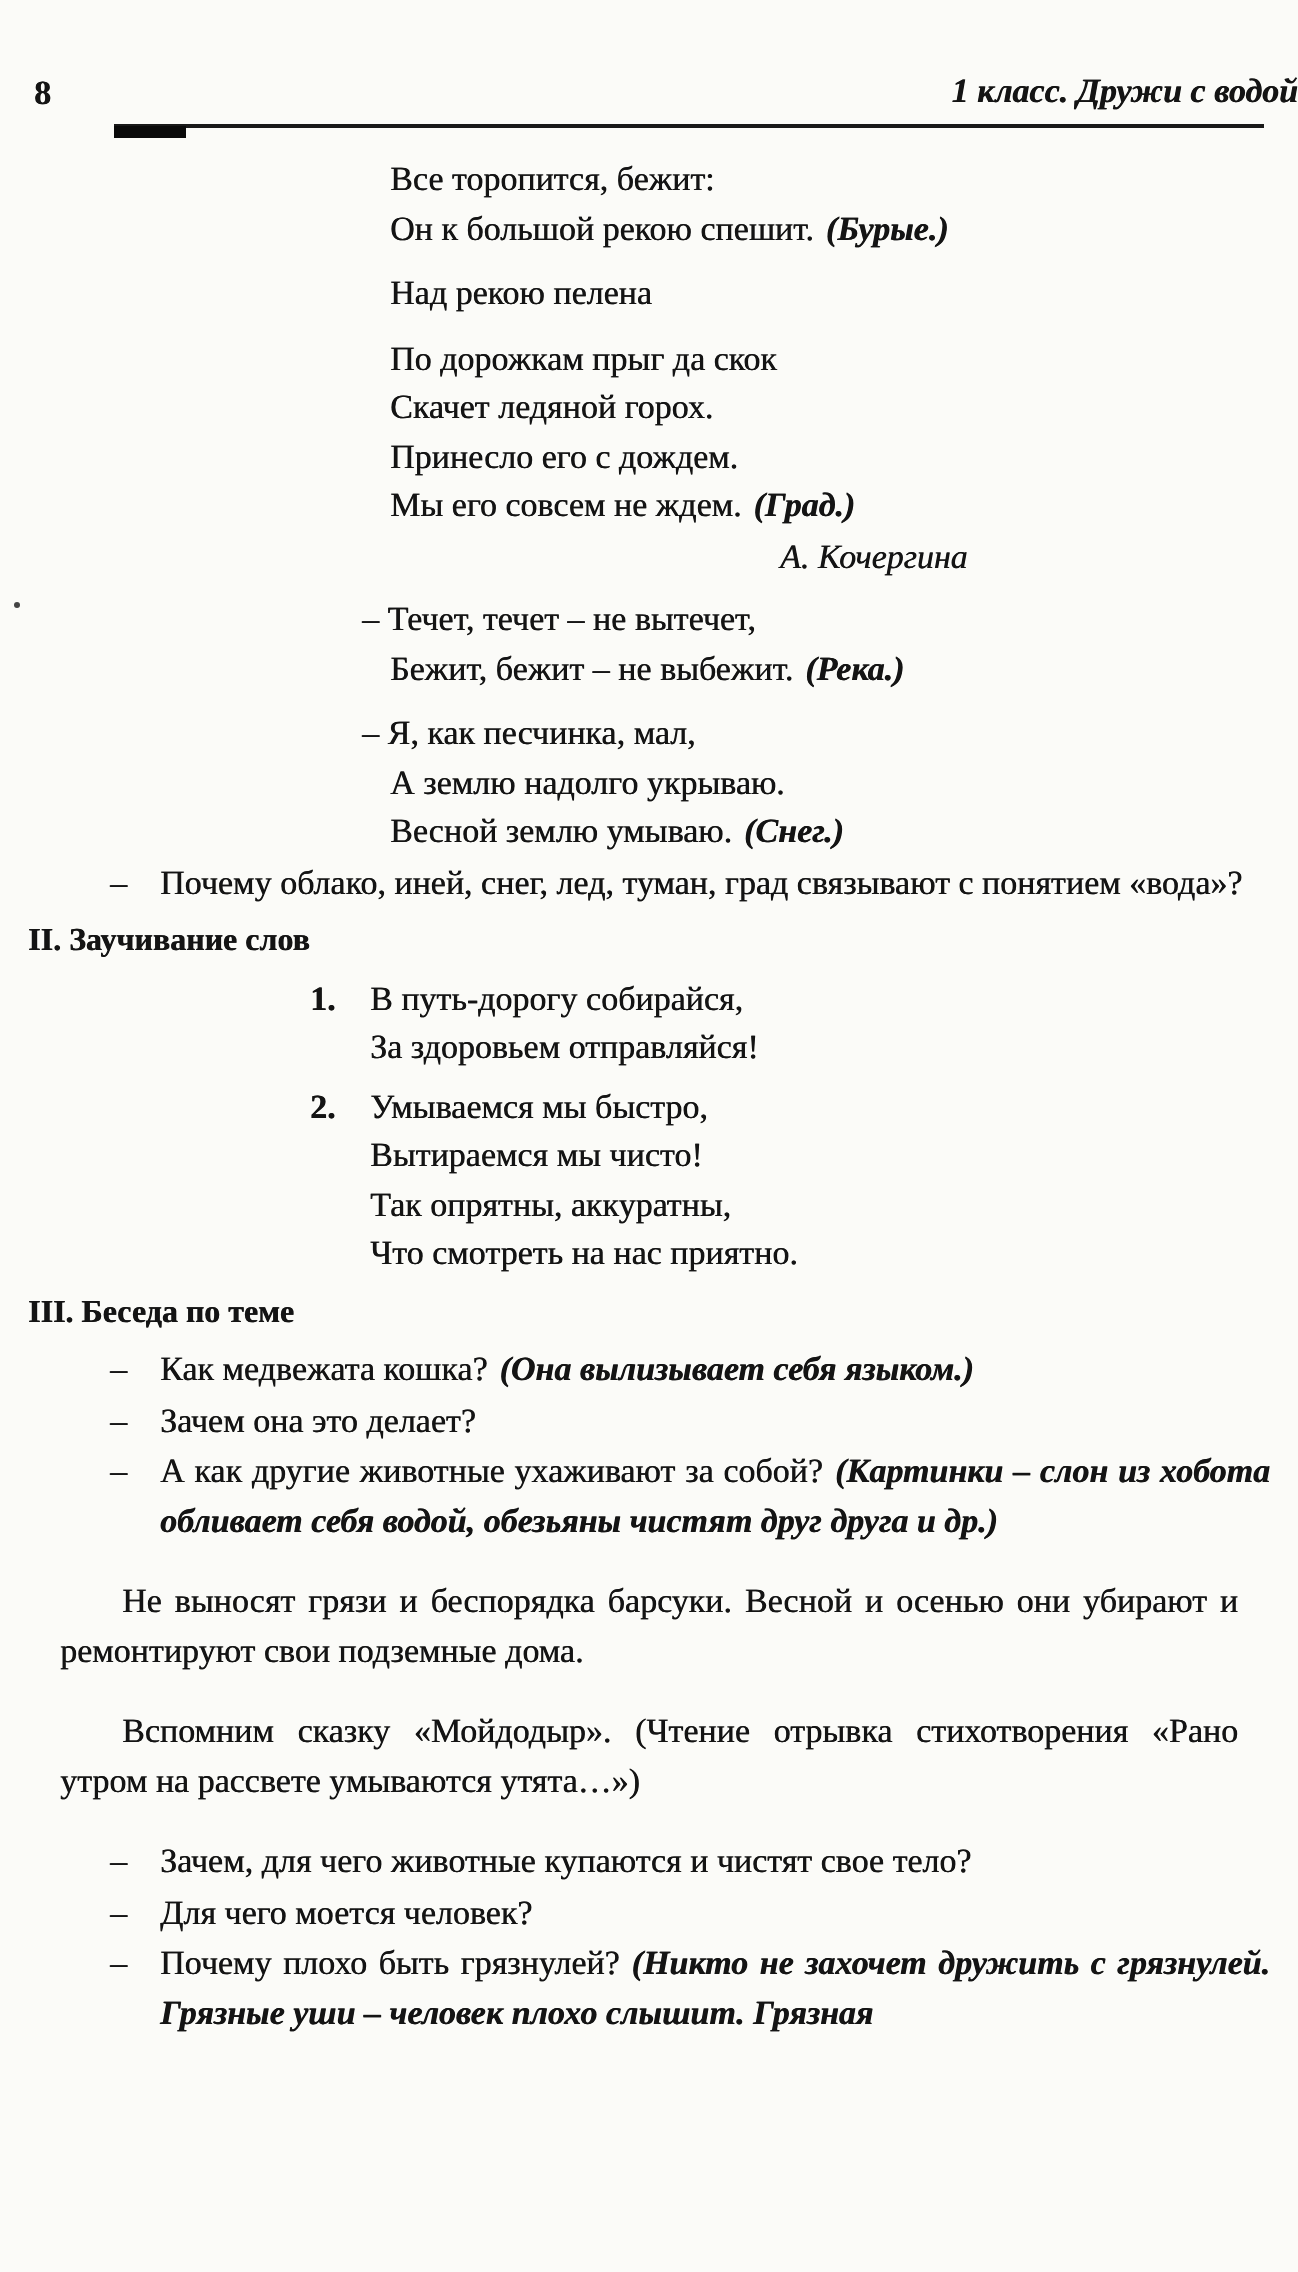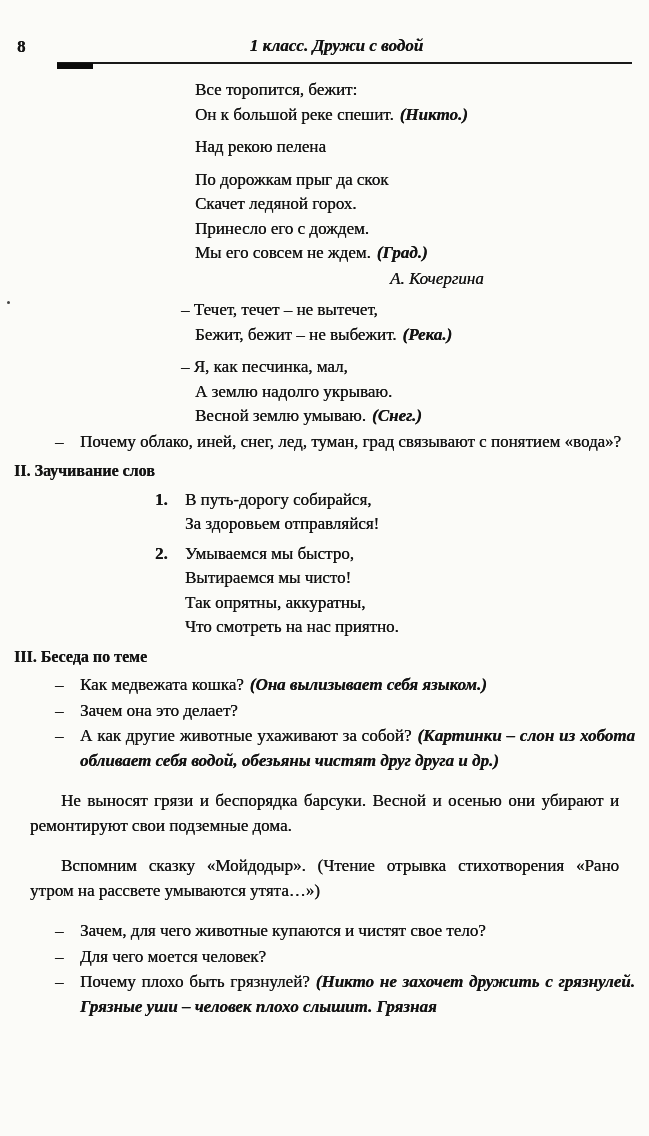--- a/index.html
+++ b/index.html
@@ -16,21 +16,21 @@
     overflow: hidden;
     text-shadow: 0.25px 0 0 #141414;
   }
   
   .pagenum {
     position: absolute; left: 17px; top: 37px;
     font-size: 17px; font-weight: bold;
   }
   .htitle {
     position: absolute; top: 36px; left: 0; right: 0;
-    text-align: center;
+    text-align: right;
     font-size: 17px; font-weight: bold; font-style: italic; padding-left: 24px;
   }
   .hrule {
     position: absolute; top: 62px; left: 57px; width: 575px; height: 2px;
     background: #191919;
   }
   .artifact-a { position: absolute; top: 63px; left: 57px; width: 36px; height: 6px; background: #0a0a0a; }
   .artifact-b { position: absolute; top: 301px; left: 7px; width: 3px; height: 3px; background: #444; border-radius: 50%; }
 
   
@@ -69,21 +69,21 @@
   <div class="pagenum">8</div>
   <div class="htitle">1 класс. Дружи с водой</div>
   <div class="hrule"></div>
   <div class="artifact-a"></div>
   <div class="artifact-b"></div>
 
   <div class="content">
 
     <div class="verse">
       <div class="vline">Все торопится, бежит:</div>
-      <div class="vline"><span>Он к большой реке спешит.</span><span class="ans">(Никто.)</span></div>
+      <div class="vline"><span>Он к большой рекою спешит.</span><span class="ans">(Бурые.)</span></div>
     </div>
 
     <div class="verse">
       <div class="vline">Над рекою пелена</div>
     </div>
 
     <div class="verse tight">
       <div class="vline">По дорожкам прыг да скок</div>
       <div class="vline">Скачет ледяной горох.</div>
       <div class="vline">Принесло его с дождем.</div>

